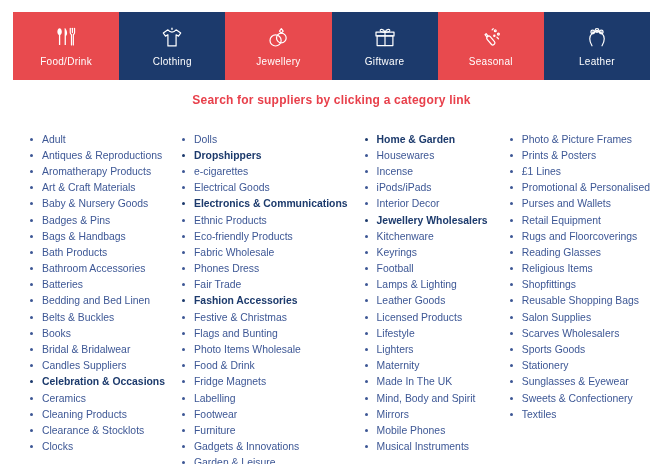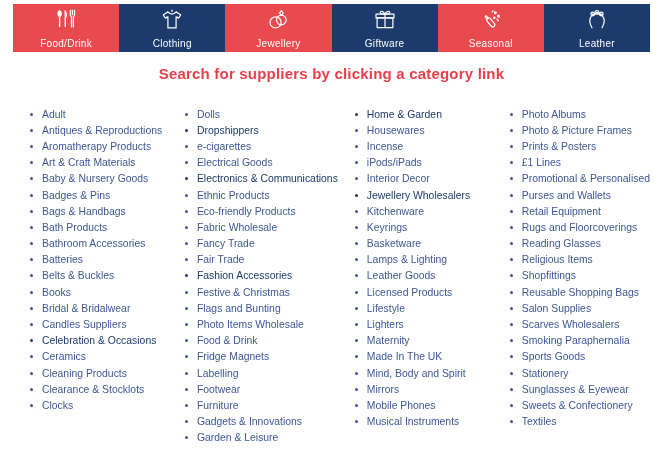--- a/index.html
+++ b/index.html
@@ -4,32 +4,32 @@
 <style>
   :root{
     --red:#E84A4E; --blue:#1C3A6C; --heading:#E8404B; --link:#3D5795; --bold:#1C3A6C;
   }
   *{box-sizing:border-box;margin:0;padding:0}
   html,body{background:#fff}
   body{
     width:663px;height:464px;overflow:hidden;
     font-family:"Liberation Sans","DejaVu Sans",sans-serif;
   }
-  .tabs{margin:4px 13px 0;display:flex;height:48px}
+  .tabs{margin:12px 13px 0;display:flex;height:68px}
   .tab{flex:1;display:flex;flex-direction:column;align-items:center;justify-content:center;gap:5px;cursor:pointer}
   .tab.red{background:var(--red)}
   .tab.blue{background:var(--blue)}
   .tab svg{width:26px;height:26px;display:block}
   .tab .tlabel{font-size:10px;color:#fff;letter-spacing:.3px}
-  .heading{margin-top:13px;text-align:center;font-weight:bold;font-size:15px;color:var(--heading);letter-spacing:.2px}
+  .heading{margin-top:13px;text-align:center;font-weight:bold;font-size:12px;color:var(--heading);letter-spacing:.2px}
   .grid{display:grid;grid-template-columns:repeat(4,1fr);margin:24px 13px 0}
   .grid ul{list-style:none;padding-left:17px}
   .grid li{display:flex;align-items:center;height:16.2px;font-size:10.4px;color:var(--link);white-space:nowrap}
   .dot{width:3px;height:3px;border-radius:50%;background:var(--link);margin-right:9px;flex:none}
-  li.bold .cat{font-weight:normal;color:var(--bold)}
+  li.bold .cat{font-weight:bold;color:var(--bold)}
   li.bold .dot{background:var(--bold)}
   .cat{cursor:pointer}
 </style>
 </head>
 <body>
 
 <div class="tabs" id="tabs">
     <div class="tab red">
       <span>
         <svg viewBox="0 0 28 28">
@@ -142,20 +142,24 @@
       <li class="">
         <span class="dot"></span>
         <span class="cat">Bathroom Accessories</span>
       </li>
       <li class="">
         <span class="dot"></span>
         <span class="cat">Batteries</span>
       </li>
       <li class="">
         <span class="dot"></span>
+        <span class="cat">Bedding and Bed Linen</span>
+      </li>
+      <li class="">
+        <span class="dot"></span>
         <span class="cat">Belts &amp; Buckles</span>
       </li>
       <li class="">
         <span class="dot"></span>
         <span class="cat">Books</span>
       </li>
       <li class="">
         <span class="dot"></span>
         <span class="cat">Bridal &amp; Bridalwear</span>
       </li>
@@ -212,21 +216,21 @@
       <li class="">
         <span class="dot"></span>
         <span class="cat">Eco-friendly Products</span>
       </li>
       <li class="">
         <span class="dot"></span>
         <span class="cat">Fabric Wholesale</span>
       </li>
       <li class="">
         <span class="dot"></span>
-        <span class="cat">Fancy Trade</span>
+        <span class="cat">Phones Dress</span>
       </li>
       <li class="">
         <span class="dot"></span>
         <span class="cat">Fair Trade</span>
       </li>
       <li class="bold">
         <span class="dot"></span>
         <span class="cat">Fashion Accessories</span>
       </li>
       <li class="">
@@ -298,21 +302,21 @@
       <li class="">
         <span class="dot"></span>
         <span class="cat">Kitchenware</span>
       </li>
       <li class="">
         <span class="dot"></span>
         <span class="cat">Keyrings</span>
       </li>
       <li class="">
         <span class="dot"></span>
-        <span class="cat">Basketware</span>
+        <span class="cat">Football</span>
       </li>
       <li class="">
         <span class="dot"></span>
         <span class="cat">Lamps &amp; Lighting</span>
       </li>
       <li class="">
         <span class="dot"></span>
         <span class="cat">Leather Goods</span>
       </li>
       <li class="">
@@ -348,24 +352,20 @@
         <span class="cat">Mobile Phones</span>
       </li>
       <li class="">
         <span class="dot"></span>
         <span class="cat">Musical Instruments</span>
       </li>
     </ul>
     <ul>
       <li class="">
         <span class="dot"></span>
-        <span class="cat">Photo Albums</span>
-      </li>
-      <li class="">
-        <span class="dot"></span>
         <span class="cat">Photo &amp; Picture Frames</span>
       </li>
       <li class="">
         <span class="dot"></span>
         <span class="cat">Prints &amp; Posters</span>
       </li>
       <li class="">
         <span class="dot"></span>
         <span class="cat">£1 Lines</span>
       </li>
@@ -401,24 +401,20 @@
         <span class="dot"></span>
         <span class="cat">Reusable Shopping Bags</span>
       </li>
       <li class="">
         <span class="dot"></span>
         <span class="cat">Salon Supplies</span>
       </li>
       <li class="">
         <span class="dot"></span>
         <span class="cat">Scarves Wholesalers</span>
-      </li>
-      <li class="">
-        <span class="dot"></span>
-        <span class="cat">Smoking Paraphernalia</span>
       </li>
       <li class="">
         <span class="dot"></span>
         <span class="cat">Sports Goods</span>
       </li>
       <li class="">
         <span class="dot"></span>
         <span class="cat">Stationery</span>
       </li>
       <li class="">

